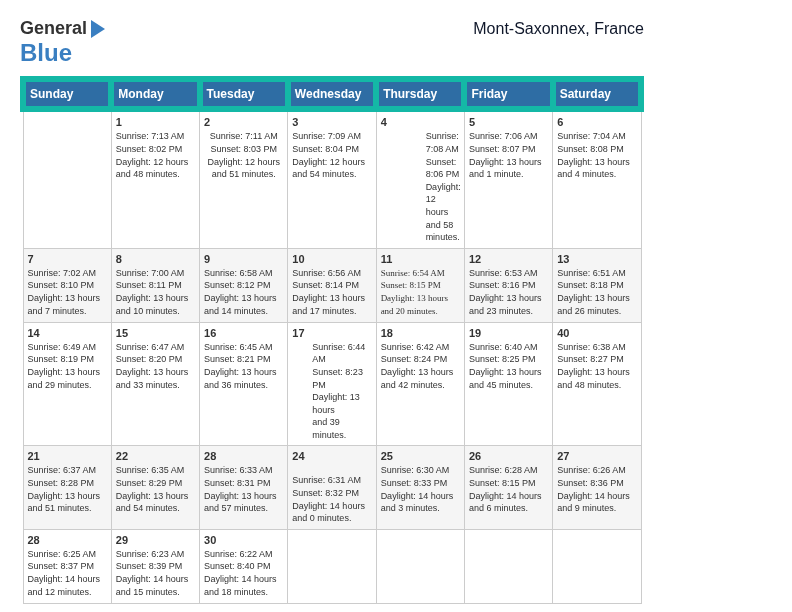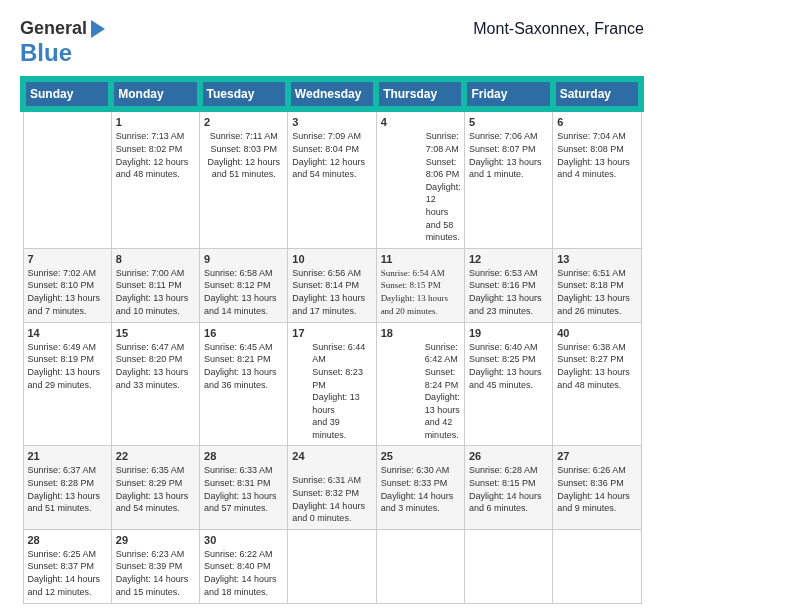--- a/index.html
+++ b/index.html
@@ -264,21 +264,21 @@
           </td>
           <td>
             <span class="day-number">17</span>
             <div class="day-info" style="white-space: pre-line; margin-left: 20px;">Sunrise: 6:44 AM
 Sunset: 8:23 PM
 Daylight: 13 hours
 and 39 minutes.</div>
           </td>
           <td>
             <span class="day-number">18</span>
-            <div class="day-info" style="white-space: pre-line; margin-left: 44px;">Sunrise: 6:42 AM
+            <div class="day-info" style="white-space: pre-line;">Sunrise: 6:42 AM
 Sunset: 8:24 PM
 Daylight: 13 hours
 and 42 minutes.</div>
           </td>
           <td>
             <span class="day-number">19</span>
             <div class="day-info" style="white-space: pre-line;">Sunrise: 6:40 AM
 Sunset: 8:25 PM
 Daylight: 13 hours
 and 45 minutes.</div>

